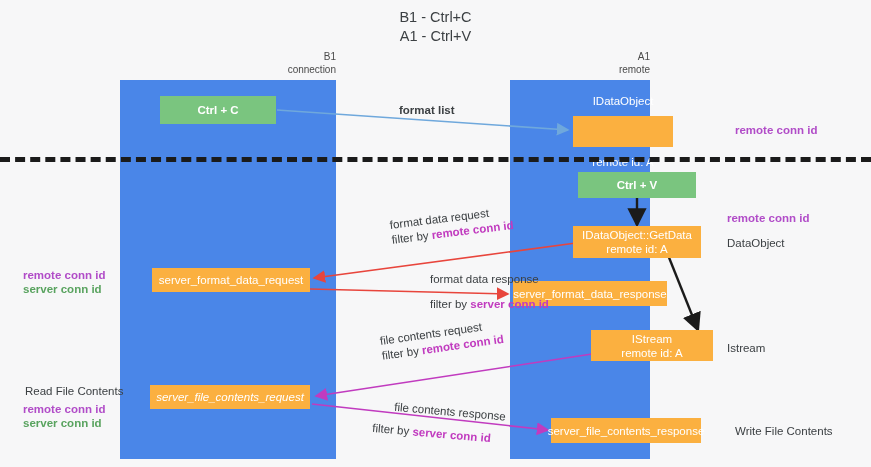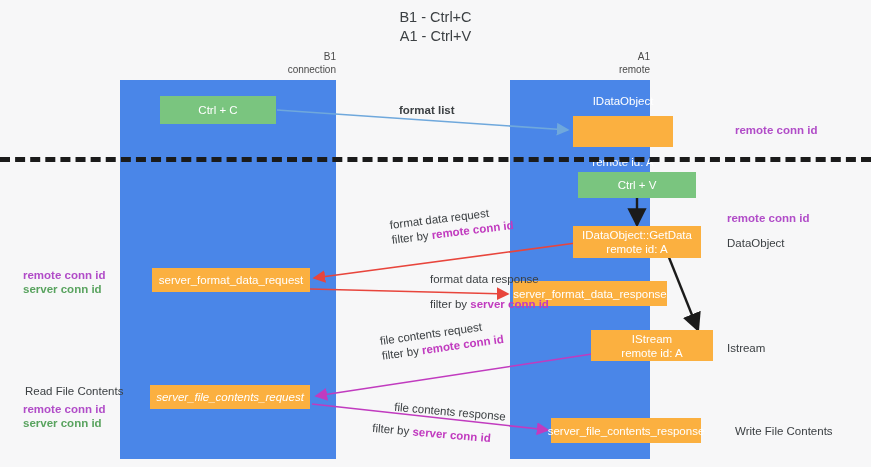--- a/index.html
+++ b/index.html
@@ -49,21 +49,21 @@
     display: flex;
     flex-direction: column;
     align-items: center;
     justify-content: center;
     color: #ffffff;
     font-size: 11.5px;
     line-height: 14px;
     text-align: center;
     padding: 2px 4px;
   }
-  .node.green { background: #7ac57f; }
+  .node.green { background: #7ac57f; font-weight: bold; }
   .node.orange { background: #fbb040; }
 
   
   #divider {
     left: 0; top: 157px; width: 871px; height: 0;
     border-top: 5px dashed #1b1b1b;
   }
 
   
   .side-label {

